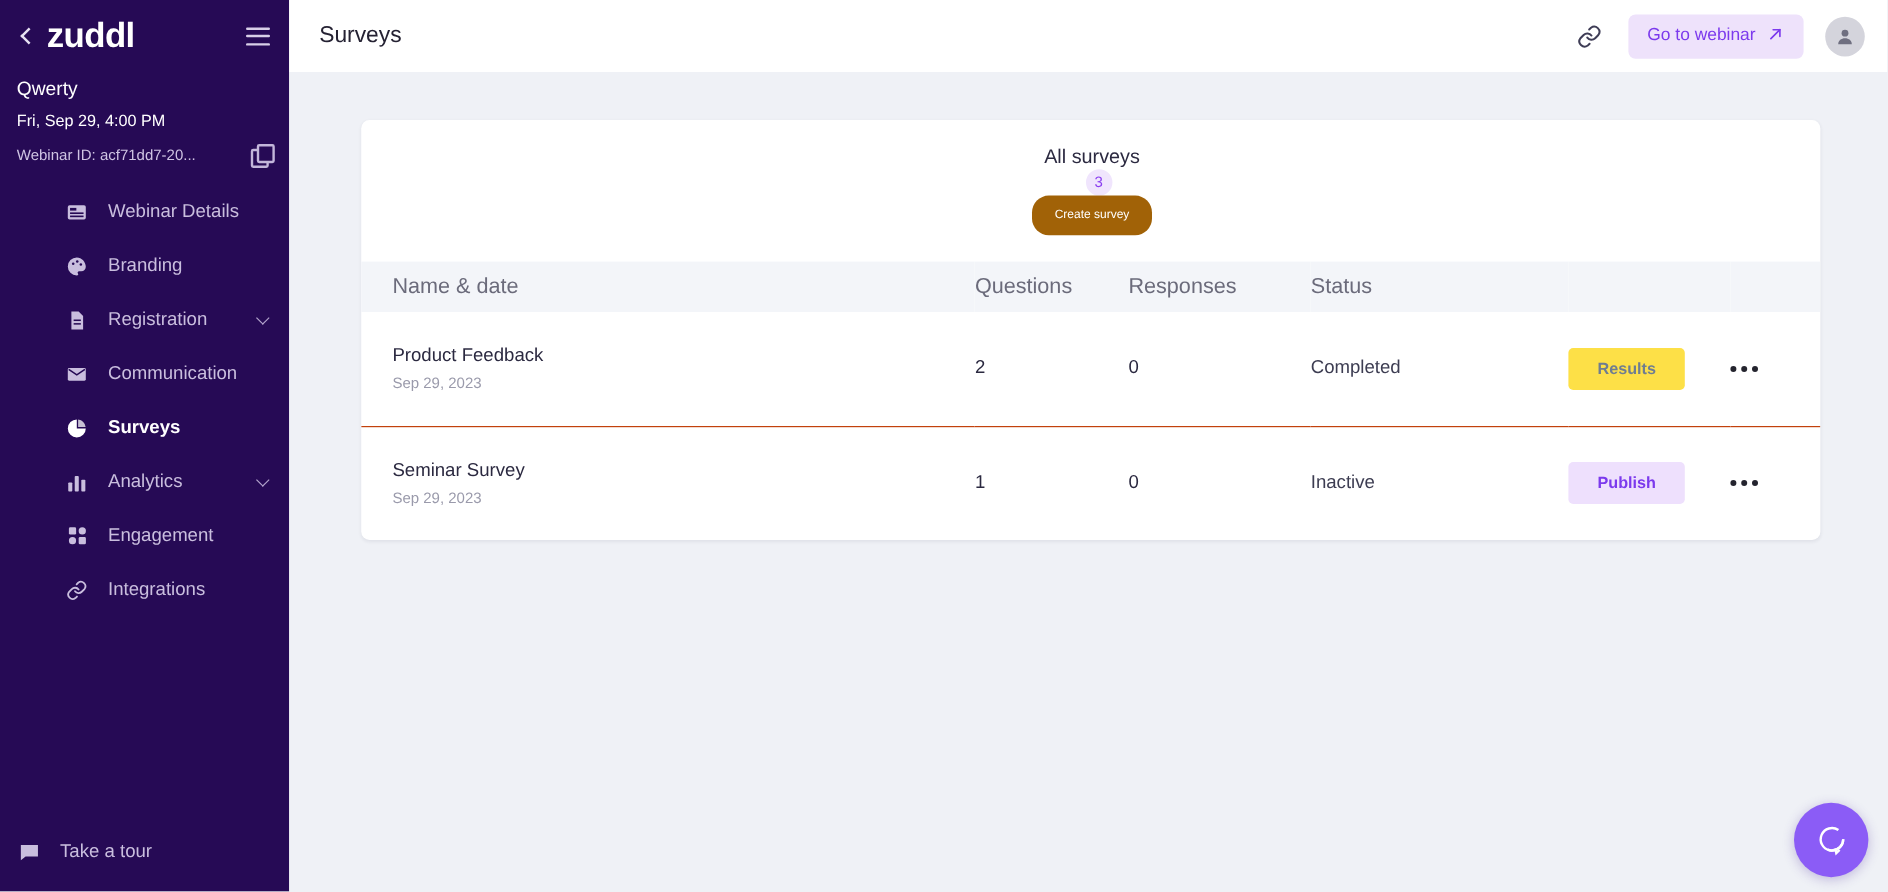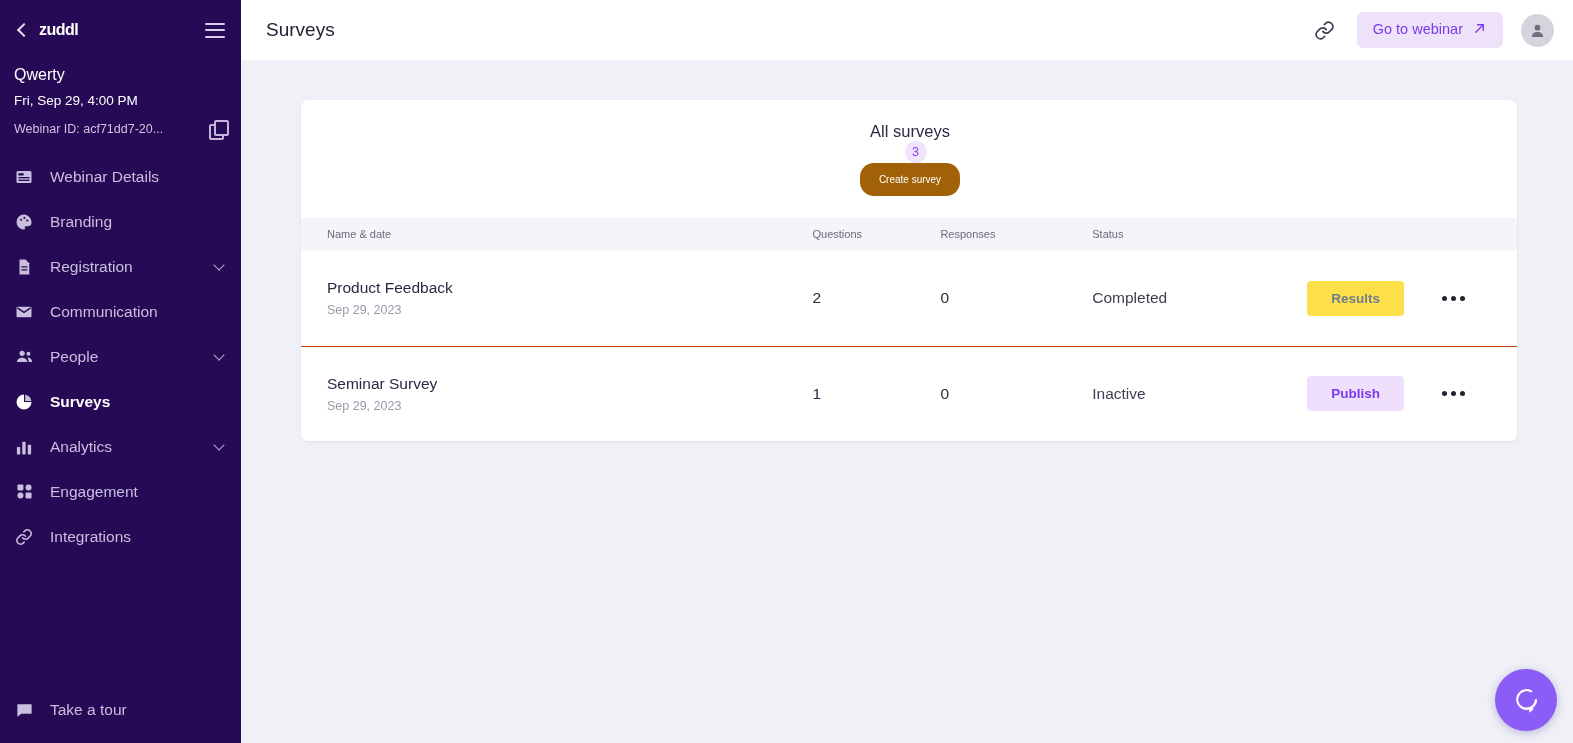--- a/index.html
+++ b/index.html
@@ -38,21 +38,21 @@
     content: "";
     position: absolute;
     left: 5px; top: 3px;
     width: 8px; height: 8px;
     border-left: 2px solid #e8e2f3;
     border-bottom: 2px solid #e8e2f3;
     transform: rotate(45deg);
   }
   .brand {
     color: #ffffff;
-    font-size: 16px;
+    font-size: 29px;
     font-weight: bold;
     letter-spacing: -0.5px;
     margin-left: 9px;
     flex: 1;
     cursor: pointer;
   }
   .hamburger {
     width: 20px; height: 15px;
     display: flex; flex-direction: column;
     justify-content: space-between;
@@ -85,21 +85,21 @@
     width:11px; height:12px;
     border:2px solid #c3b6db; border-radius:2px;
   }
   .copy-icon::after {
     content:""; position:absolute; left:5px; top:0;
     width:11px; height:12px;
     border:2px solid #c3b6db; border-radius:2px;
     background:#260a55;
   }
 
-  .nav { margin-top: 4px; flex: 1; }
+  .nav { margin-top: 4px; flex: 1; padding-left: 40px; }
   .nav-item {
     display: flex; align-items: center;
     height: 45px;
     padding: 0 16px 0 14px;
     cursor: pointer;
     position: relative;
   }
   .nav-item .ico {
     width: 20px; height: 20px; flex: 0 0 20px;
     margin-right: 16px;
@@ -191,21 +191,21 @@
     background: #a16207; color: #ffffff;
     border: none; border-radius: 14px;
     font-size: 10px; padding: 11px 19px;
     cursor: pointer; font-family: inherit;
   }
 
   table { width: 100%; border-collapse: collapse; }
   thead tr { background: #f3f5f9; }
   th {
     text-align: left; font-weight: 400;
-    font-size: 11px; color: #6b6b7b;
+    font-size: 18px; color: #6b6b7b;
     padding: 10px 0 11px 0;
   }
   th.c-name { padding-left: 26px; width: 512px; }
   th.c-q { width: 128px; }
   th.c-r { width: 152px; }
   th.c-s { width: 215px; }
   th.c-a { width: 135px; }
   th.c-m { width: 75px; }
 
   tbody tr { border-top: 1px solid #c2410c; }
@@ -308,32 +308,20 @@
           <span class="caret"></span>
         </div>
         <div class="nav-item">
           <span class="ico">
             <svg width="18" height="18" viewBox="0 0 24 24" fill="#c9bede">
               <rect x="2" y="5" width="20" height="14" rx="1.5"></rect>
               <path d="M3 6.5l9 6 9-6" stroke="#260a55" stroke-width="1.8" fill="none"></path>
             </svg>
           </span>
           <span class="nav-label">Communication</span>
-        </div>
-        <div class="nav-item">
-          <span class="ico">
-            <svg width="19" height="19" viewBox="0 0 24 24" fill="#c9bede">
-              <circle cx="9" cy="8" r="3.3"></circle>
-              <path d="M2.5 19c0-3.4 2.9-5.5 6.5-5.5s6.5 2.1 6.5 5.5z"></path>
-              <circle cx="17" cy="8.5" r="2.5"></circle>
-              <path d="M16 13.4c3 .2 5.5 2.1 5.5 5.6h-4z"></path>
-            </svg>
-          </span>
-          <span class="nav-label">People</span>
-          <span class="caret"></span>
         </div>
         <div class="nav-item active">
           <span class="ico">
             <svg width="18" height="18" viewBox="0 0 24 24" fill="#ffffff">
               <path d="M12 2a10 10 0 1 0 10 10H12z"></path>
               <path d="M13.5 2.2V10.5H21.8A10 10 0 0 0 13.5 2.2z" opacity=".75"></path>
             </svg>
           </span>
           <span class="nav-label">Surveys</span>
         </div>

